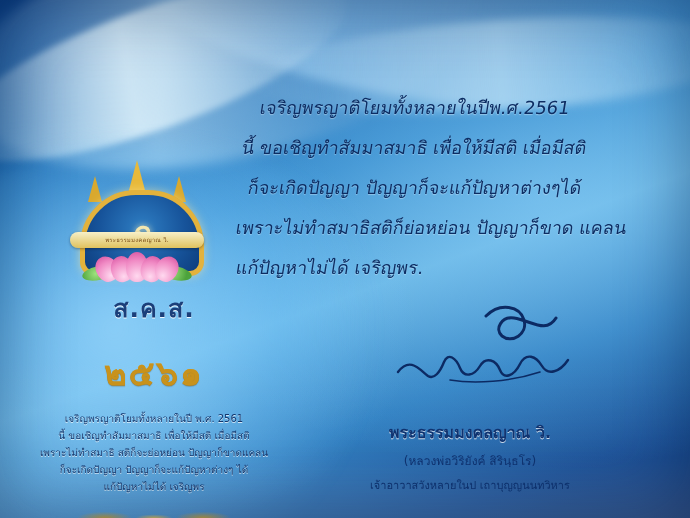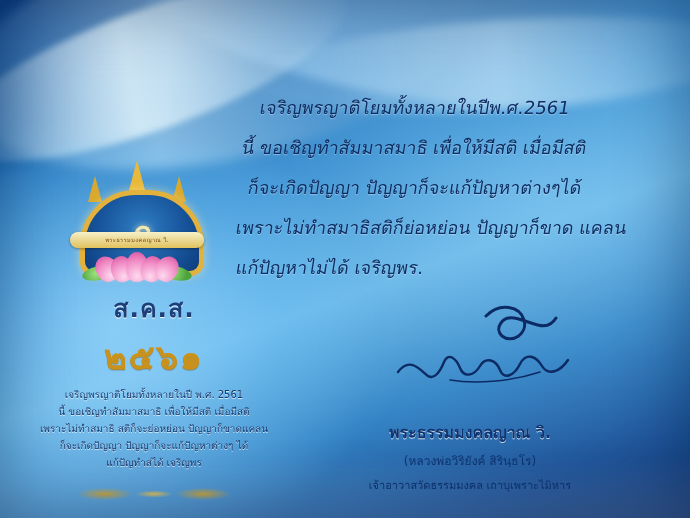--- a/index.html
+++ b/index.html
@@ -171,33 +171,33 @@
   }
   #sks-label {
     font-family: "DejaVu Sans", sans-serif;
     font-size: 25px;
     font-weight: bold;
     color: #1b3f7a;
     text-shadow: 0 1px 0 rgba(255,255,255,0.85);
     letter-spacing: 1px;
   }
   #sks-year {
-    margin-top: 2px;
+    margin-top: 18px;
     font-family: "DejaVu Sans", sans-serif;
     font-size: 34px;
     font-weight: bold;
     letter-spacing: 2px;
     background: linear-gradient(180deg, #f6e28a 0%, #d9a327 45%, #a7700f 100%);
     -webkit-background-clip: text;
     background-clip: text;
     color: #c8921c;
     text-shadow: 0 1px 1px rgba(90,55,0,0.35);
   }
   #left-body {
-    margin-top: 2px;
+    margin-top: 10px;
     font-size: 10px;
     line-height: 17px;
     color: #12386f;
     text-shadow: 0 1px 0 rgba(255,255,255,0.7);
   }
   #left-body div { white-space: nowrap; }
   #flourish {
     margin: 14px auto 0;
     width: 176px; height: 18px;
     background:
@@ -298,21 +298,21 @@
   </div>
 
   <div id="left-col">
     <div id="sks-label">ส.ค.ส.</div>
     <div id="sks-year">๒๕๖๑</div>
     <div id="left-body">
       <div>เจริญพรญาติโยมทั้งหลายในปี พ.ศ. 2561</div>
       <div>นี้ ขอเชิญทำสัมมาสมาธิ เพื่อให้มีสติ เมื่อมีสติ</div>
       <div>เพราะไม่ทำสมาธิ สติก็จะย่อหย่อน ปัญญาก็ขาดแคลน</div>
       <div>ก็จะเกิดปัญญา ปัญญาก็จะแก้ปัญหาต่างๆ ได้</div>
-      <div>แก้ปัญทำส่ได้ เจริญพร</div>
+      <div>แก้ปัญหาไม่ได้ เจริญพร</div>
     </div>
     <div id="flourish"></div>
   </div>
 
   <div id="hand-block">
     <div class="hand-line l1">เจริญพรญาติโยมทั้งหลายในปีพ.ศ.2561</div>
     <div class="hand-line l2">นี้ ขอเชิญทำสัมมาสมาธิ เพื่อให้มีสติ เมื่อมีสติ</div>
     <div class="hand-line l3">ก็จะเกิดปัญญา ปัญญาก็จะแก้ปัญหาต่างๆได้</div>
     <div class="hand-line l4">เพราะไม่ทำสมาธิสติก็ย่อหย่อน ปัญญาก็ขาด แคลน</div>
     <div class="hand-line l5">แก้ปัญหาไม่ได้ เจริญพร.</div>
@@ -323,17 +323,17 @@
       <path d="M96 16 C110 2, 130 6, 134 20 C138 34, 122 44, 112 36 C104 29, 112 16, 124 18 C142 21, 156 34, 166 18" stroke="#0c2a63" stroke-width="3" stroke-linecap="round" fill="none"></path>
       <path d="M8 72 C20 56, 30 70, 38 76 C44 80, 50 72, 54 62 C58 52, 66 58, 70 68 C74 78, 84 76, 90 66
                C96 56, 106 60, 110 70 C114 80, 124 76, 130 64 C136 52, 146 56, 152 66 C158 76, 170 72, 178 60" stroke="#0c2a63" stroke-width="2.4" stroke-linecap="round" fill="none"></path>
       <path d="M60 80 C84 84, 120 82, 150 72" stroke="#0c2a63" stroke-width="1.6" stroke-linecap="round" fill="none"></path>
     </svg>
   </div>
 
   <div id="credits">
     <div id="cred-name">พระธรรมมงคลญาณ วิ.</div>
     <div id="cred-sub">(หลวงพ่อวิริยังค์ สิรินฺธโร)</div>
-    <div id="cred-role">เจ้าอาวาสวัดธรรมมงคล เถาบุเพราะไมิหาร</div>
+    <div id="cred-role">เจ้าอาวาสวังหลายในป เถาบุญญนนทวิหาร</div>
   </div>
 
   <div id="vignette"></div>
 </div>
 
 </body></html>

